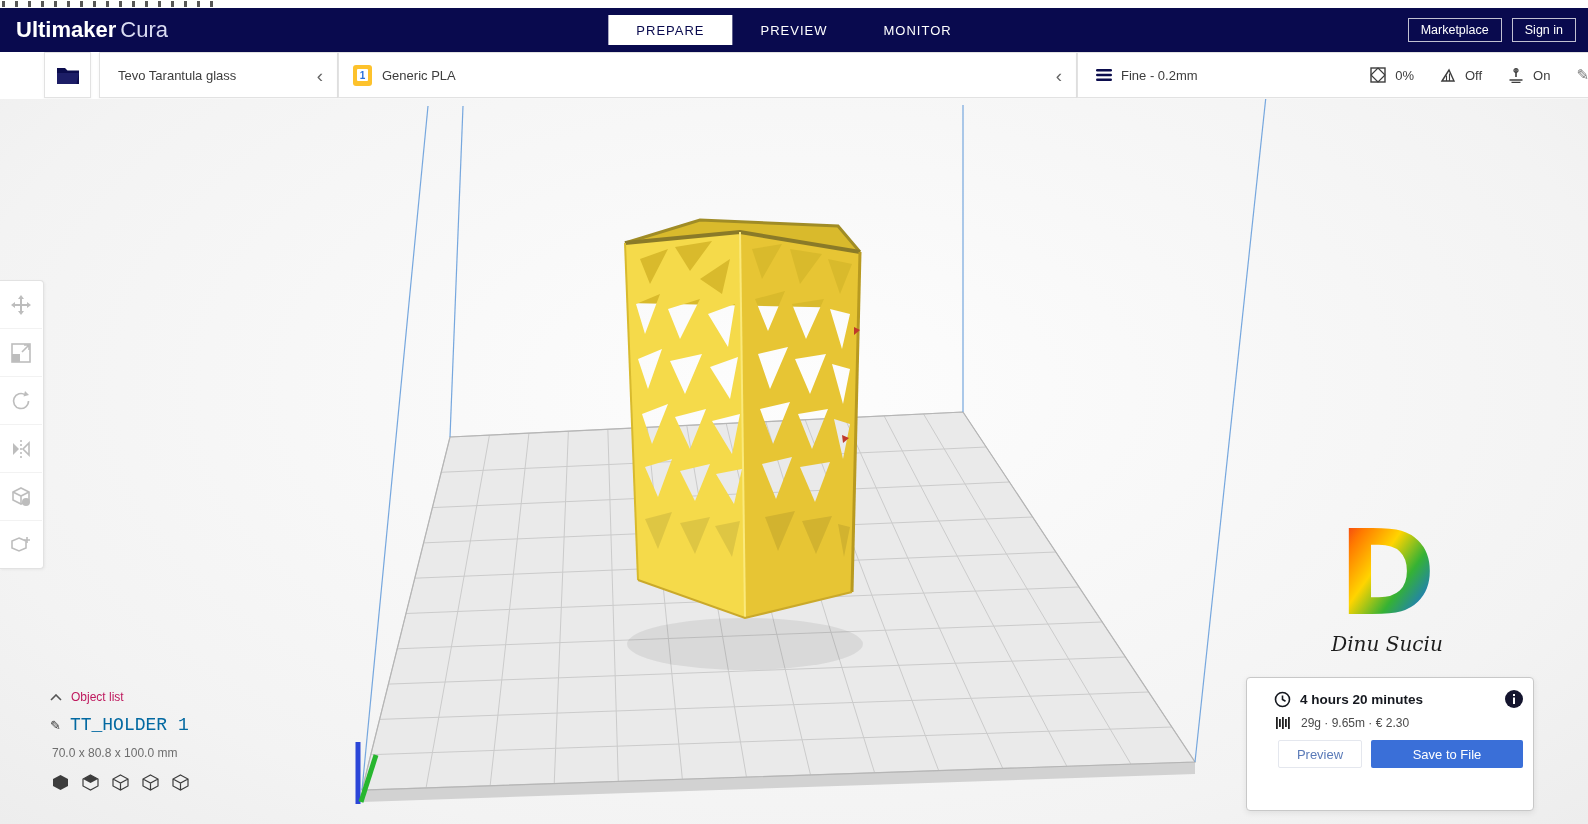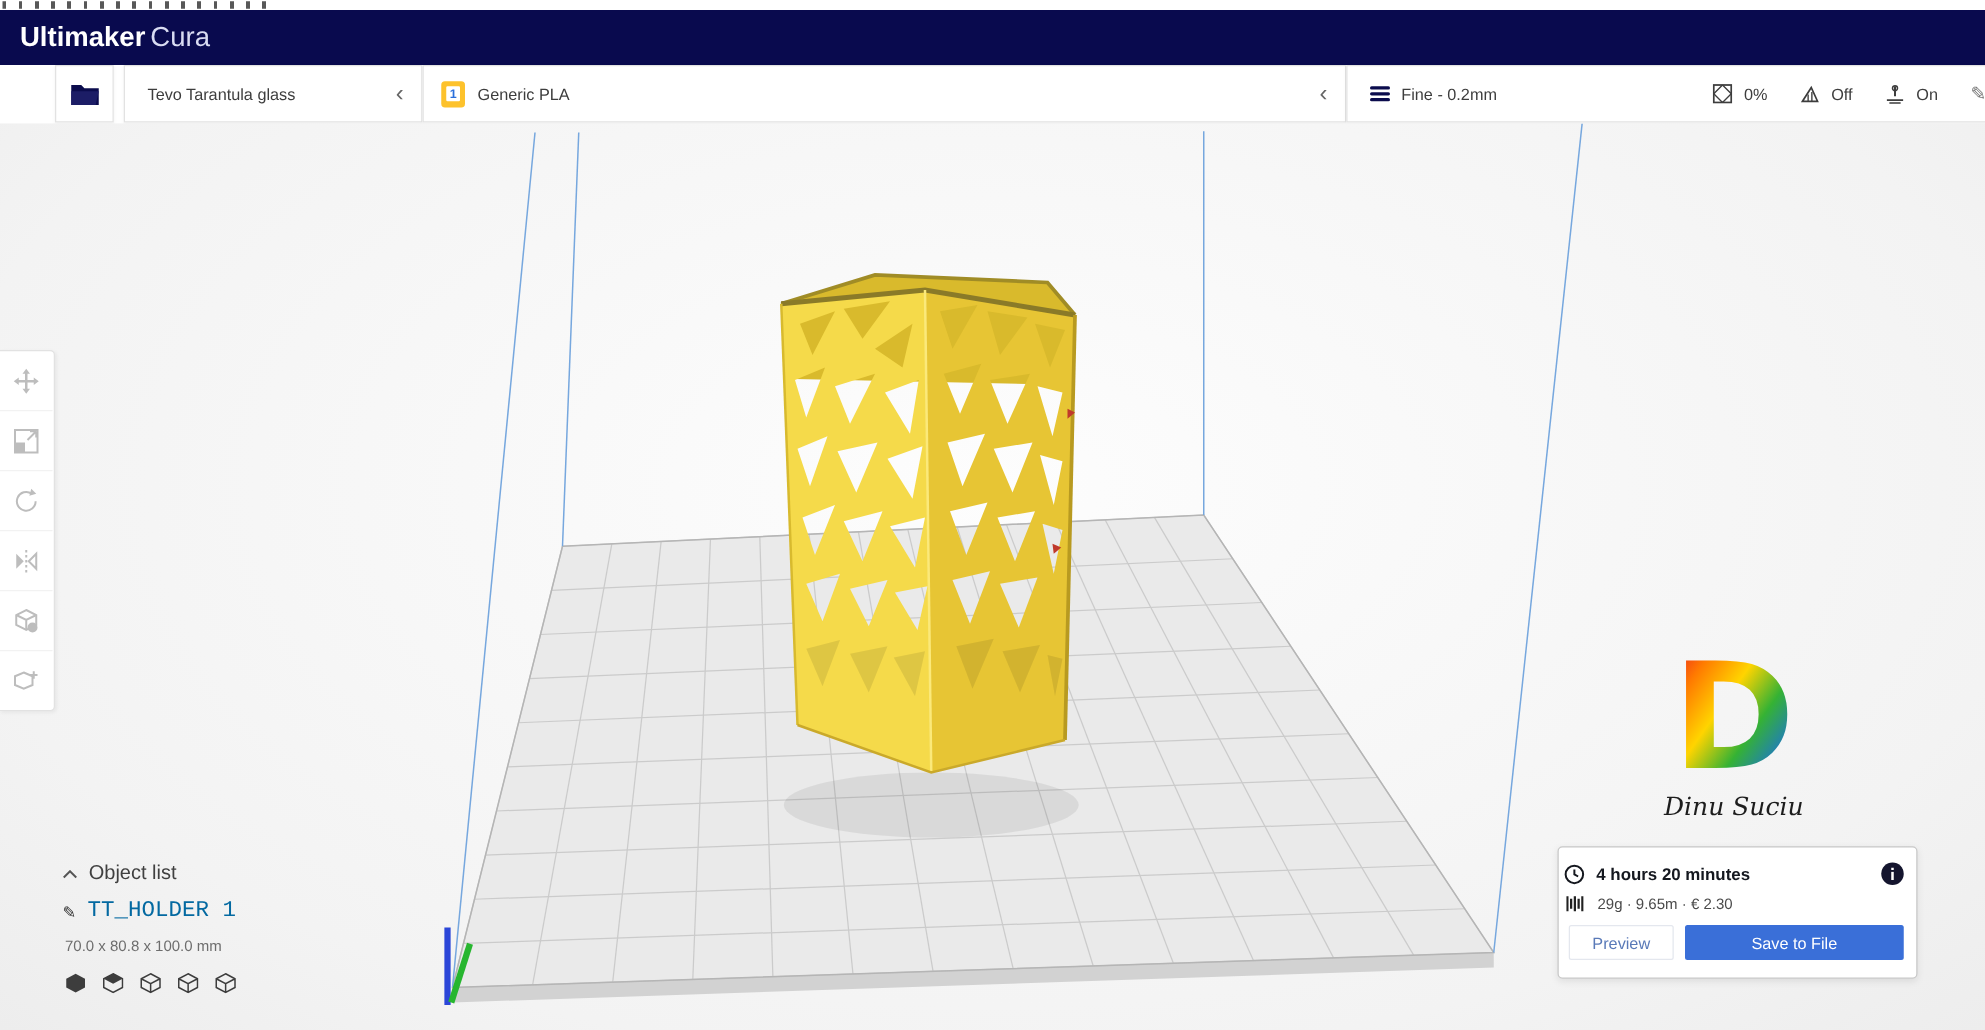--- a/index.html
+++ b/index.html
@@ -49,31 +49,31 @@
   #plate-grid line{stroke:#cbcbcb;stroke-width:1;}
   
   .tool-rail{position:absolute;left:0;top:280px;width:43px;background:#fff;border:1px solid #e2e2e2;border-left:none;
     border-radius:0 4px 4px 0;box-shadow:1px 1px 3px rgba(0,0,0,.05);}
   .tool-btn{width:42px;height:47px;display:flex;align-items:center;justify-content:center;cursor:pointer;border-bottom:1px solid #f2f2f2;}
   .tool-btn:last-child{border-bottom:none;}
   .tool-btn svg{stroke:#bdbdbd;fill:none;stroke-width:1.6;}
   
   .object-block{position:absolute;left:50px;top:690px;}
   .obj-row{display:flex;align-items:center;margin-bottom:11px;}
-  .obj-toggle-label{font-size:16px;color:#404040;margin-left:9px;}
+  .obj-toggle-label{font-size:12px;color:#be185d;margin-left:9px;}
   .obj-name{font-size:18px;color:#0369a1;margin-left:9px;font-family:Liberation Mono, monospace;}
   .obj-dims{font-size:12px;color:#6d6d6d;margin:2px 0 14px 2px;}
   .cube-row{display:flex;align-items:center;gap:13px;margin-left:2px;}
   .cube-row svg{cursor:pointer;}
   
   .watermark{position:absolute;left:1302px;top:510px;width:170px;text-align:center;}
   .watermark .script{font-family:"DejaVu Serif",serif;font-style:italic;font-size:20px;color:#1d1d1d;margin-top:-4px;}
   
-  .summary-card{position:absolute;left:1246px;top:677px;width:288px;height:106px;background:#fff;border:1px solid #c8c8c8;
-    border-radius:4px;box-shadow:0 2px 6px rgba(0,0,0,.08);box-sizing:border-box;padding:12px 10px 10px 4px;}
+  .summary-card{position:absolute;left:1246px;top:677px;width:288px;height:134px;background:#fff;border:1px solid #c8c8c8;
+    border-radius:4px;box-shadow:0 2px 6px rgba(0,0,0,.08);box-sizing:border-box;padding:12px 10px 10px 27px;}
   .sum-row1{display:flex;align-items:center;}
   .sum-time{font-size:13.5px;font-weight:700;color:#15181f;margin-left:9px;flex:1;}
   .sum-row2{display:flex;align-items:flex-start;margin:8px 0 10px 2px;}
   .sum-material{font-size:12px;color:#4a4a4a;margin-left:11px;}
   .btn-row{display:flex;gap:9px;padding-left:4px;}
   .preview-btn{width:84px;height:28px;background:#ffffff;border:1px solid #e4e7ee;color:#5a7ab8;font-size:13px;
     font-family:"Liberation Sans",sans-serif;cursor:pointer;border-radius:2px;}
   .save-btn{flex:1;height:28px;background:#3a6fd8;border:none;color:#fff;font-size:13px;
     font-family:"Liberation Sans",sans-serif;cursor:pointer;border-radius:2px;text-align:center;}
   .info-circle{width:18px;height:18px;border-radius:50%;background:#14152e;display:flex;align-items:center;justify-content:center;}
@@ -81,20 +81,29 @@
 </head>
 <body>
 
 <div class="top-strip">
   <div class="artifact"></div>
 </div>
 
 <div class="header">
   <div class="logo">
     <span class="bold">Ultimaker</span><span class="light">Cura</span>
+  </div>
+  <div class="tabs">
+    <div class="tab active">PREPARE</div>
+    <div class="tab">PREVIEW</div>
+    <div class="tab">MONITOR</div>
+  </div>
+  <div class="header-right">
+    <button class="hbtn">Marketplace</button>
+    <button class="hbtn">Sign in</button>
   </div>
 </div>
 
 <div class="config-bar">
   <div class="card open-card">
     <svg width="24" height="20" viewBox="0 0 24 20">
       <path d="M1 3 h8 l2.5 2.5 H23 V19 H1 Z" fill="#0b0c4d"></path>
       <path d="M1 8 h22 l-2.5 11 H1 Z" fill="#1c1d66"></path>
     </svg>
   </div>

